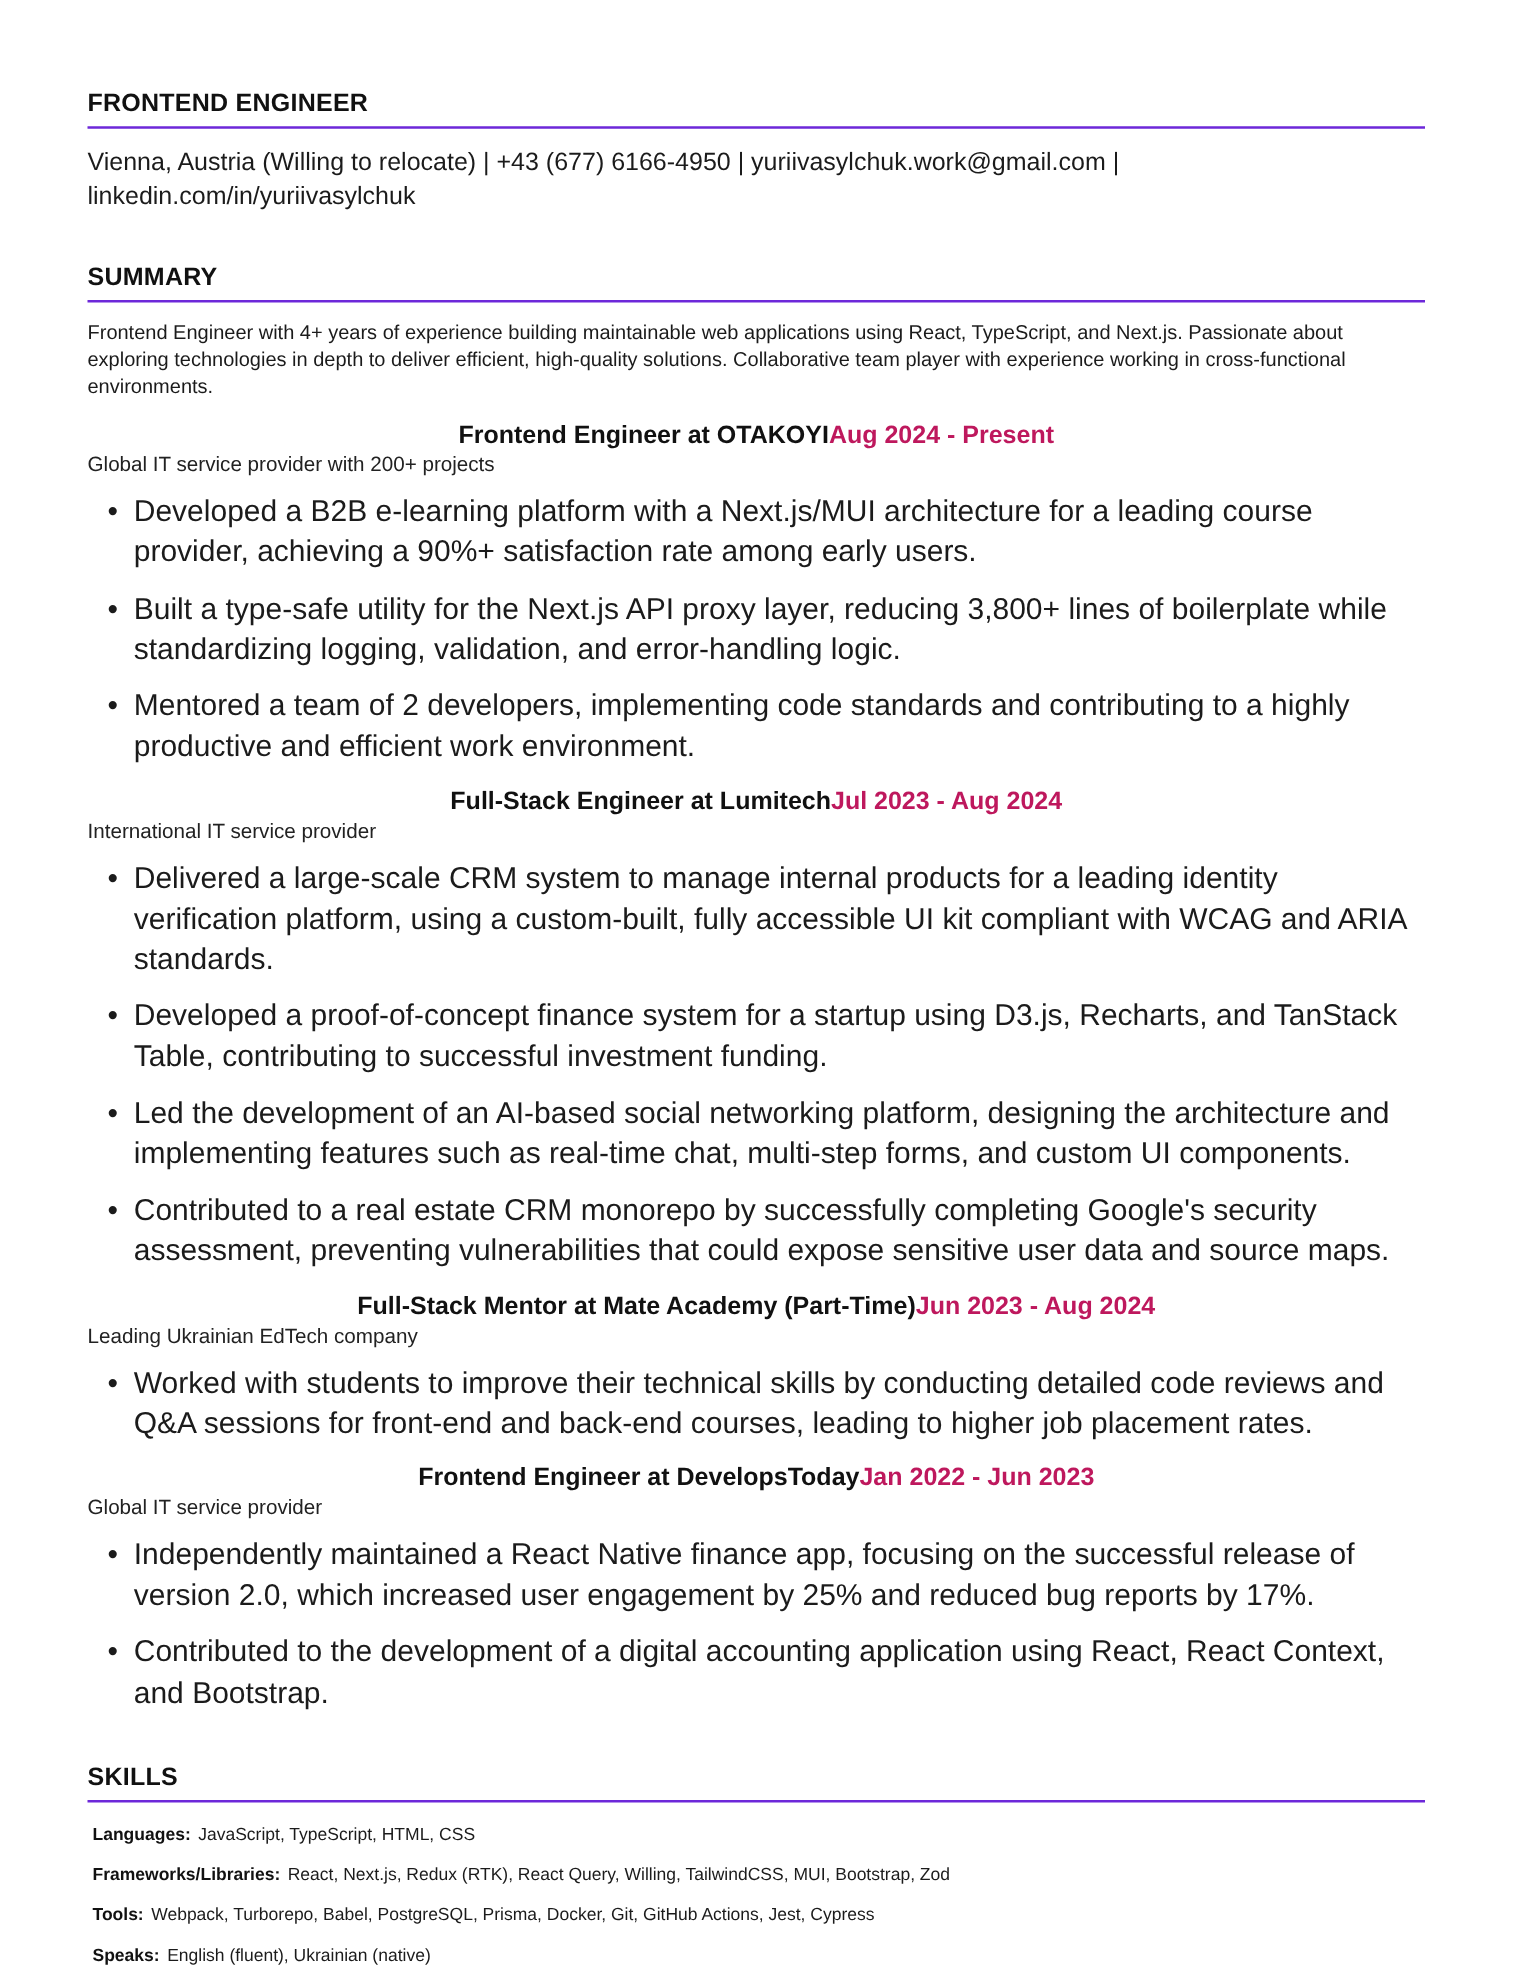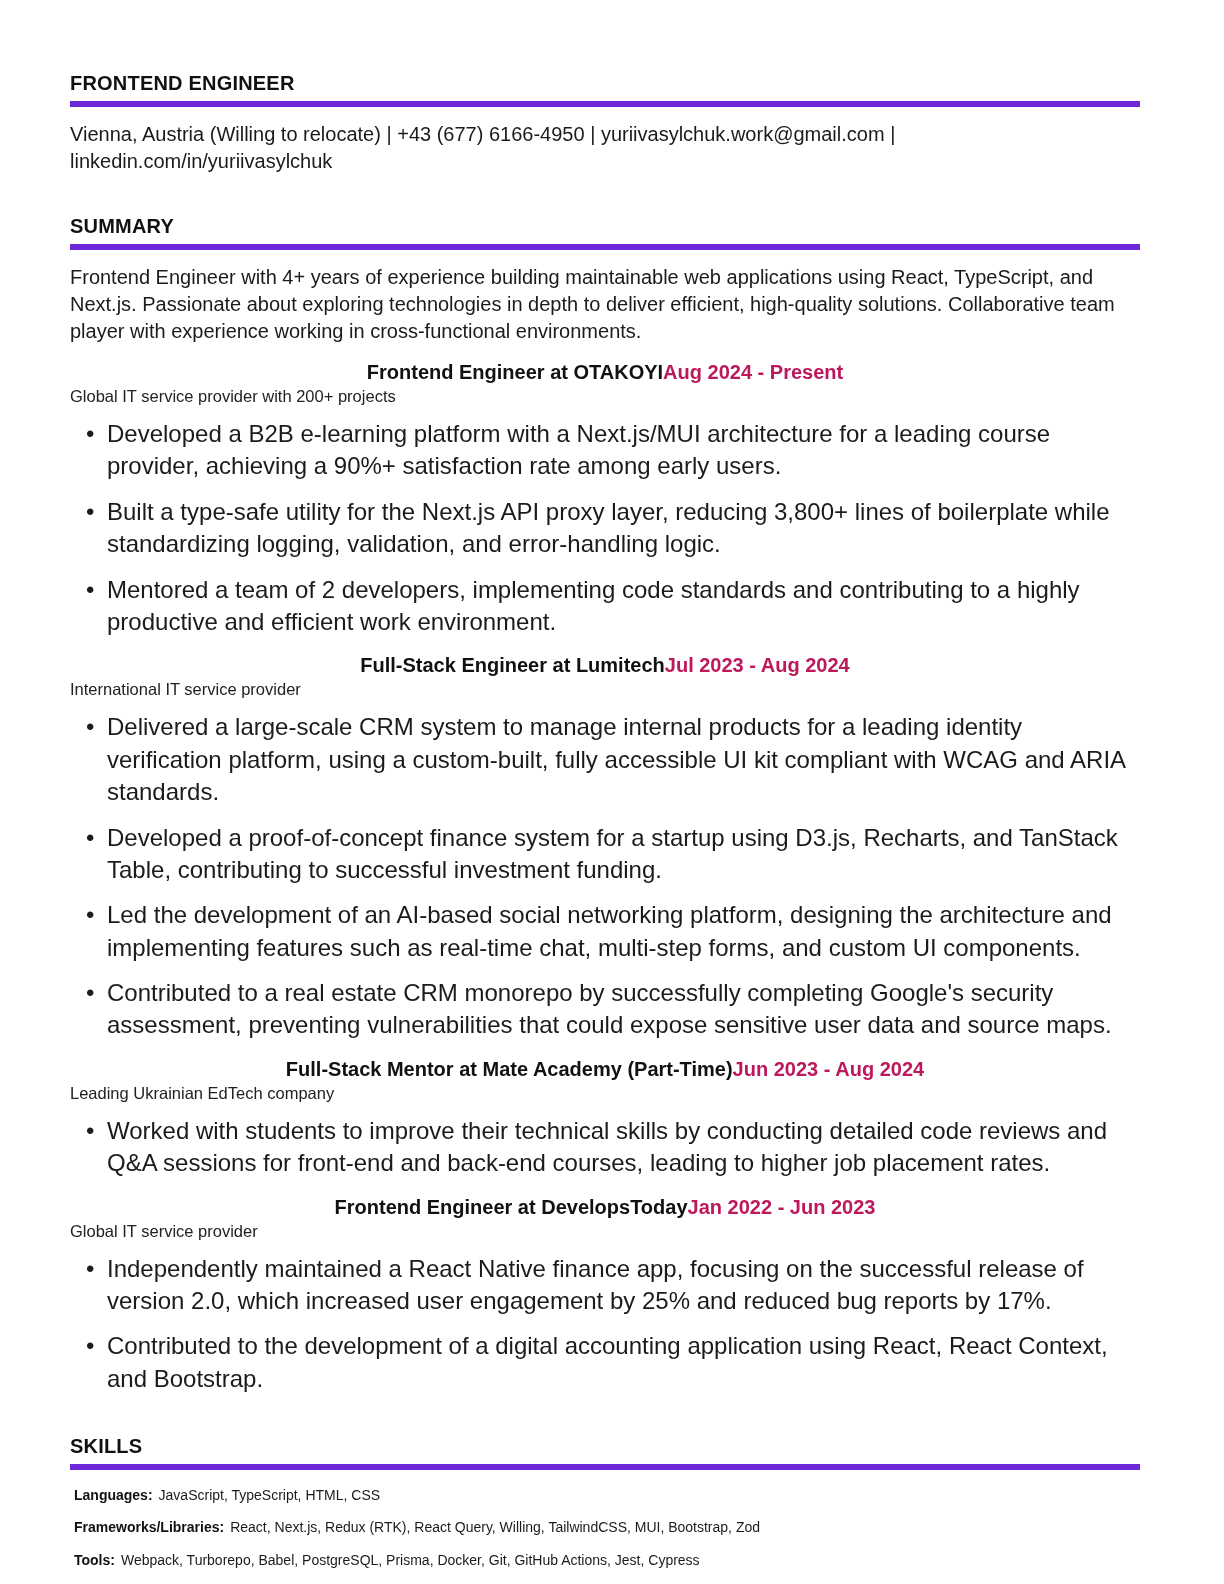--- a/index.html
+++ b/index.html
@@ -26,34 +26,34 @@
     color: #111111;
     letter-spacing: -0.5px;
     margin: 0 0 18px 0;
     line-height: 1.1;
   }
   .section-heading {
     font-size: 20px;
     font-weight: bold;
     color: #111111;
     letter-spacing: 0.2px;
-    border-bottom: 6px solid #6d28d9;
+    border-bottom: 2px solid #6d28d9;
     padding-bottom: 6px;
     margin: 0 0 14px 0;
   }
   .section-heading.spaced {
     margin-top: 40px;
   }
   .contact {
     font-size: 20px;
     line-height: 1.35;
     margin: 0;
   }
   .body-text {
-    font-size: 20px;
+    font-size: 16px;
     line-height: 1.35;
     margin: 0 0 4px 0;
   }
   .job {
     margin-top: 16px;
   }
   .job-head {
     display: flex;
     justify-content: center;
     align-items: baseline;

